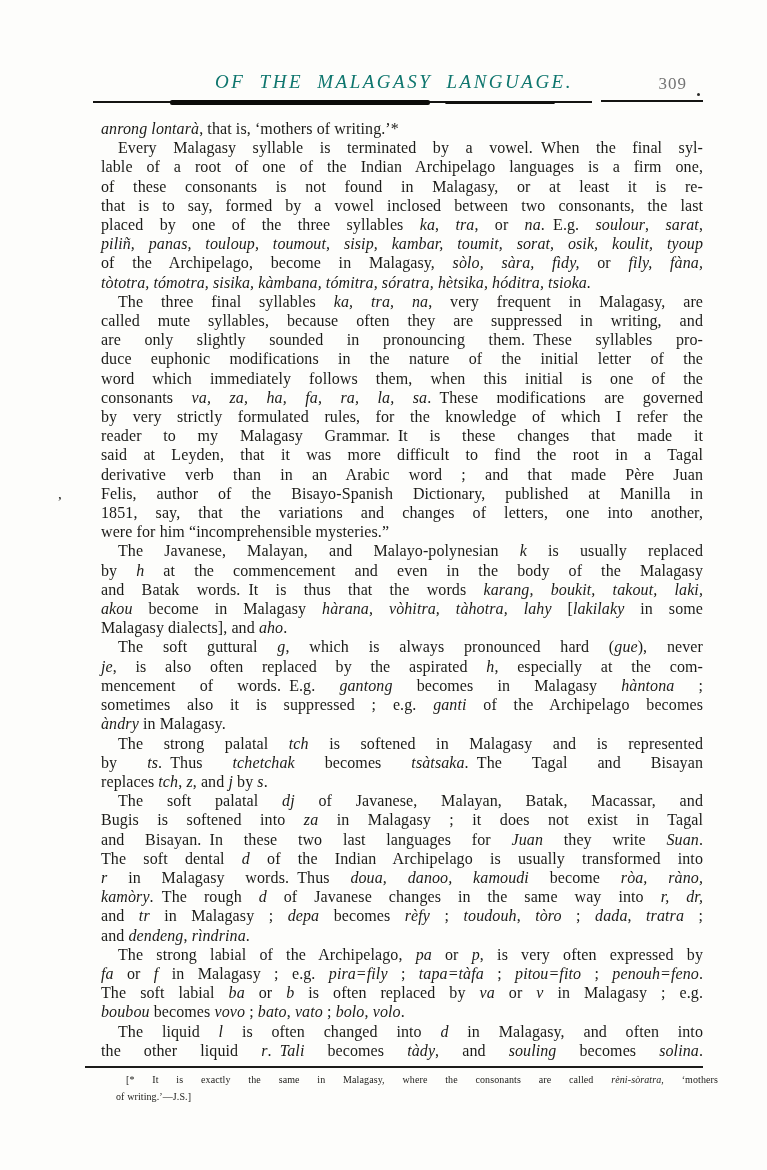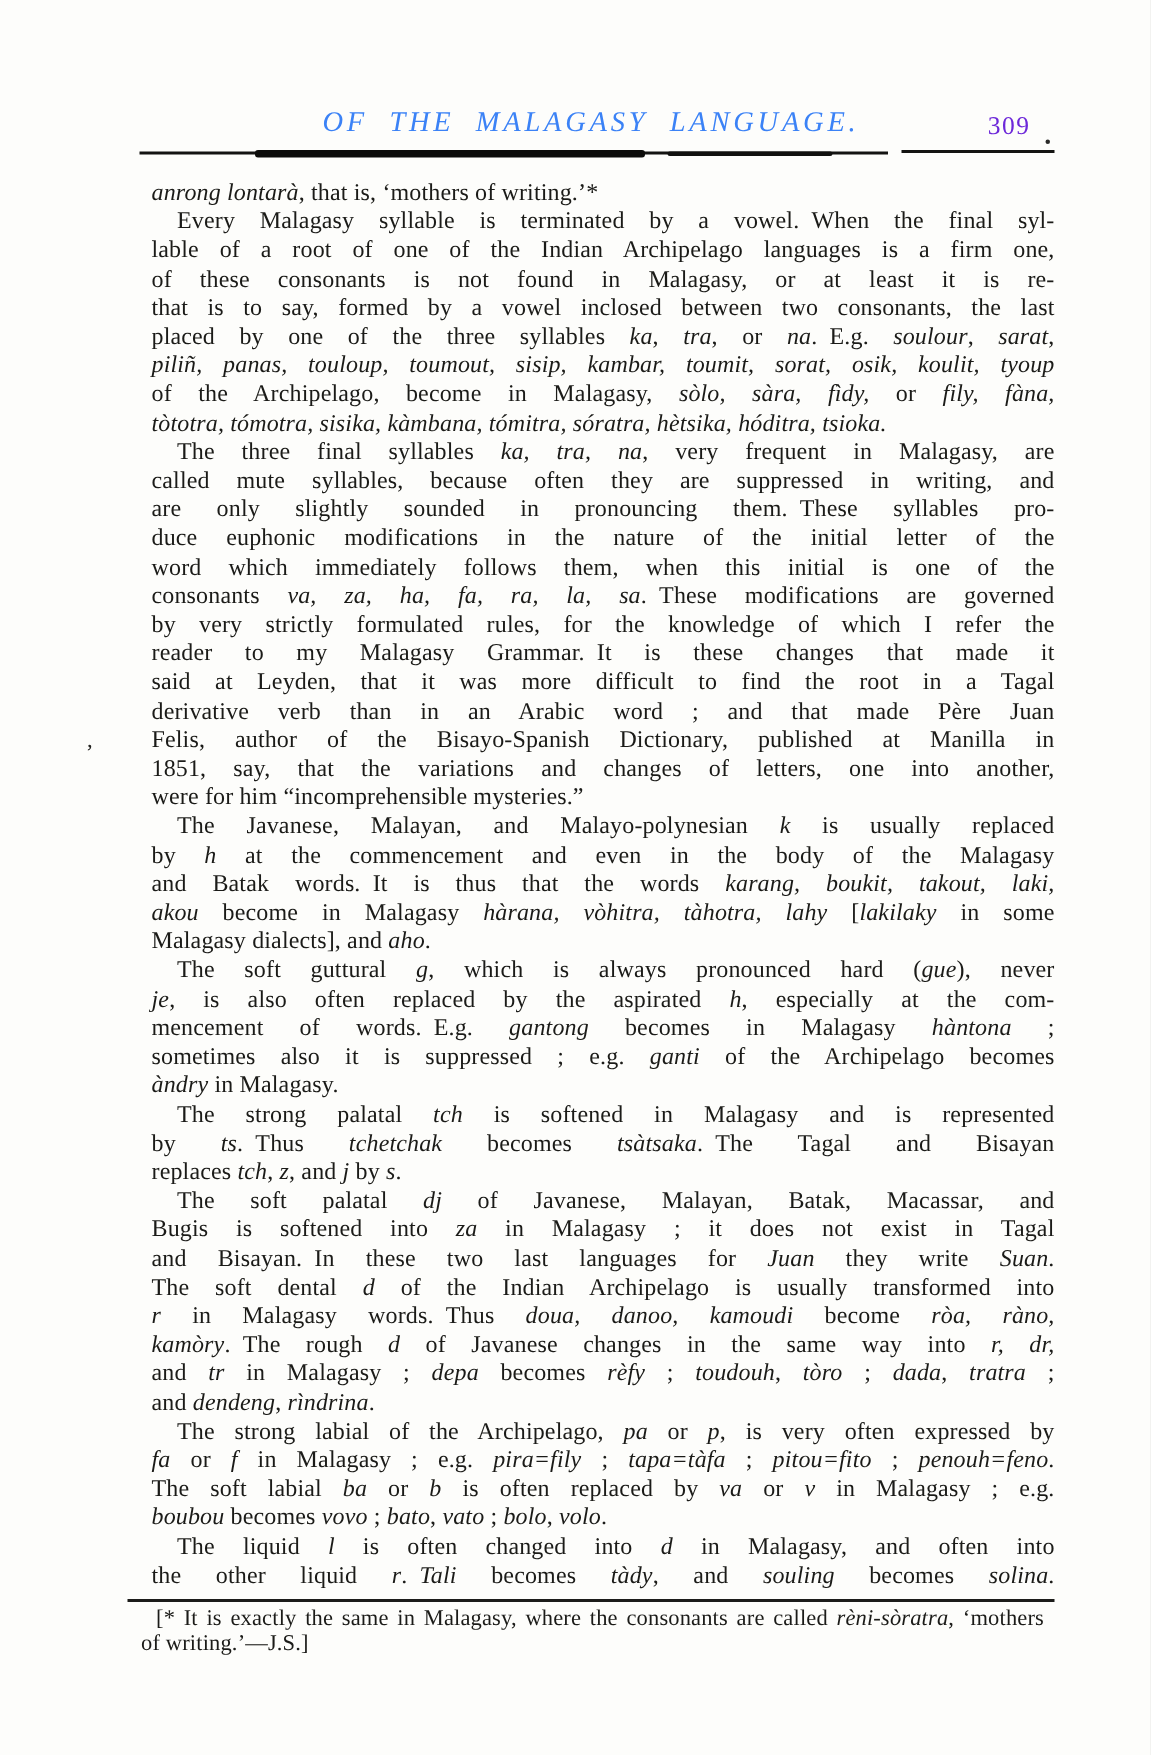--- a/index.html
+++ b/index.html
@@ -13,25 +13,25 @@
     overflow:hidden;
   }
   
   .running-head{
     position:absolute;top:71px;left:85px;width:618px;
     text-align:center;
     font-style:italic;
     font-size:19px;
     letter-spacing:2.5px;
     word-spacing:7px;
-    color:#3b82f6;
+    color:#0f766e;
   }
   .page-number{
     position:absolute;top:74px;right:80px;
-    font-size:17px;letter-spacing:1px;color:#6d28d9;
+    font-size:17px;letter-spacing:1px;color:#737373;
   }
   
   .rule-a{position:absolute;top:101px;left:93px;width:499px;height:2.4px;background:#141412;}
   .rule-a-smudge1{position:absolute;top:100px;left:170px;width:260px;height:4.6px;background:#0c0c0a;border-radius:2px;}
   .rule-a-smudge2{position:absolute;top:100.5px;left:445px;width:110px;height:3.6px;background:#11110f;border-radius:2px;}
   .rule-b{position:absolute;top:99.5px;left:601px;width:102px;height:2.4px;background:#141412;}
   .rule-dot{position:absolute;top:93px;left:697px;width:3px;height:3px;background:#2a2a28;border-radius:50%;}
   
   .body-text{
     position:absolute;top:119px;left:85px;width:618px;
@@ -43,22 +43,22 @@
   .tline.ind{text-indent:17px;}
   .it{font-style:italic;}
   
   .marginal-mark{
     position:absolute;top:486px;left:58px;
     font-size:15px;color:#22221f;
   }
   
   .footnote-rule{position:absolute;top:1066px;left:85px;width:618px;height:1.6px;background:#1c1c1a;}
   .footnote{
-    position:absolute;top:1071px;left:78px;width:618px;
-    font-size:15px;line-height:17px;letter-spacing:0.1px;
+    position:absolute;top:1071px;left:100px;width:618px;
+    font-size:10px;line-height:17px;letter-spacing:0.1px;
   }
   .footnote .tline.ind{text-indent:10px;}
 </style>
 </head>
 <body>
 
 <div class="page">
 
   <div class="running-head">OF THE MALAGASY LANGUAGE.</div>
 

